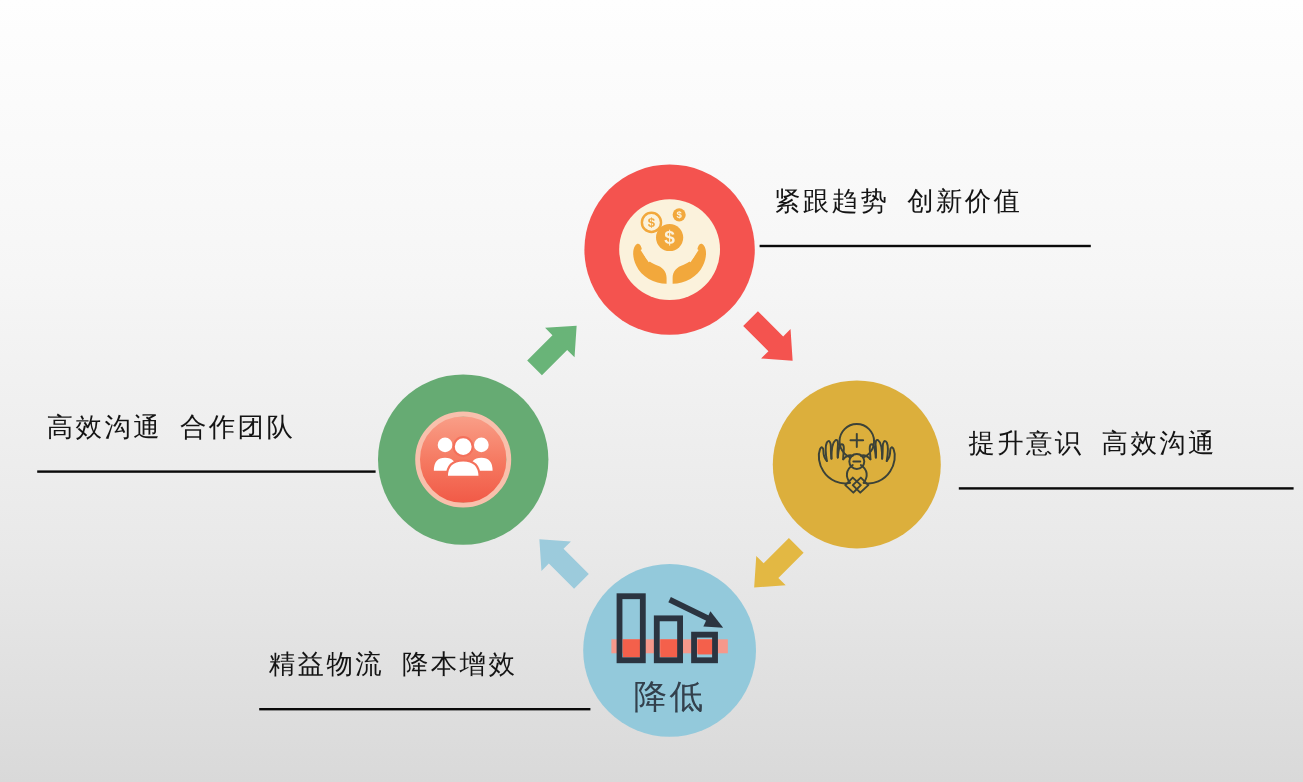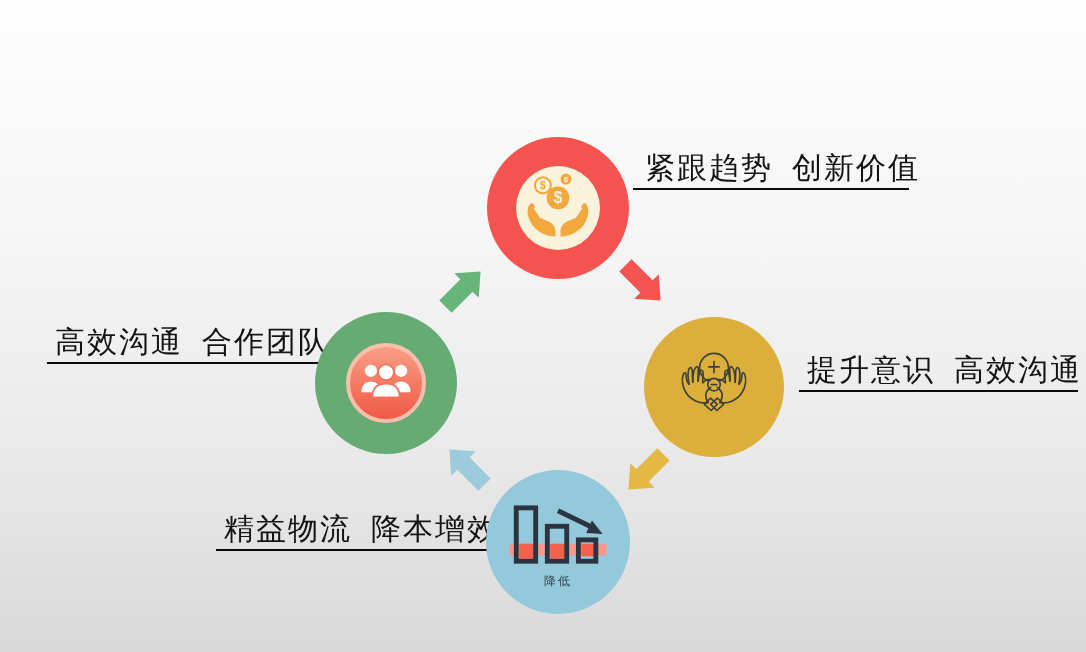--- a/index.html
+++ b/index.html
@@ -12,59 +12,59 @@
   }
   .node-circle{
     position:absolute;border-radius:50%;
   }
   .inner-circle{
     position:absolute;border-radius:50%;
   }
   .label{
     position:absolute;
     font-family:"Liberation Serif",serif;
-    font-size:30px;
+    font-size:22px;
     color:#141414;
     letter-spacing:2px;
     white-space:pre;
     border-bottom:2px solid #0A0A0A;
-    padding-bottom:5px;
+    padding-bottom:21px;
     line-height:30px;
   }
   .arrow{position:absolute;}
   .chart-wrap{
     position:absolute;inset:0;
     display:flex;flex-direction:column;align-items:center;justify-content:center;
     padding-top:8px;
   }
   .chart-caption{
     font-family:Liberation Serif, serif;
-    font-size:12px;
+    font-size:28px;
     letter-spacing:2px;
     color:#33404C;
     margin-top:4px;
   }
   .inner-team{
     border:4px solid #F8C0AC;
     background:linear-gradient(180deg,#F99E87 0%,#F5775F 55%,#F15A47 100%);
   }
   .inner-cream{background:#FBF2DC;}
 </style>
 </head>
 <body>
 
 <div class="stage">
 
   <div class="label" style="left:633px;top:153px;width:264px;padding-left:12px;">紧跟趋势  创新价值</div>
 
   <div class="label" style="left:799px;top:355px;width:271px;padding-left:8px;">提升意识  高效沟通</div>
 
-  <div class="label" style="left:31px;top:327px;width:274px;padding-left:8px;margin-left:16px;">高效沟通  合作团队</div>
+  <div class="label" style="left:31px;top:341px;width:274px;padding-left:8px;">高效沟通  合作团队</div>
 
-  <div class="label" style="left:216px;top:514px;width:268px;padding-left:8px;">精益物流  降本增效</div>
+  <div class="label" style="left:216px;top:539px;width:268px;padding-left:8px;">精益物流  降本增效</div>
 
   <div class="node-circle" style="left: 487px; top: 137px; width: 142px; height: 142px; background-color: rgb(244, 83, 79);">
     <div class="inner-circle inner-cream" style="left:29px;top:29px;width:84px;height:84px;">
       <svg width="84" height="84" viewBox="0 0 100 100">
         <g fill="#F2A83C">
           <path d="M47,84 C35,84 22,77 17,66 C13,58 13,50 16,46 C18,43 21,44 22,48 C24,56 28,62 36,65 C43,67 47,72 47,78 Z"></path>
           <path d="M53,84 C65,84 78,77 83,66 C87,58 87,50 84,46 C82,43 79,44 78,48 C76,56 72,62 64,65 C57,67 53,72 53,78 Z"></path>
         </g>
         <g stroke="#FBF2DC" stroke-width="1.8">
           <line x1="22" y1="50" x2="30" y2="62"></line>

